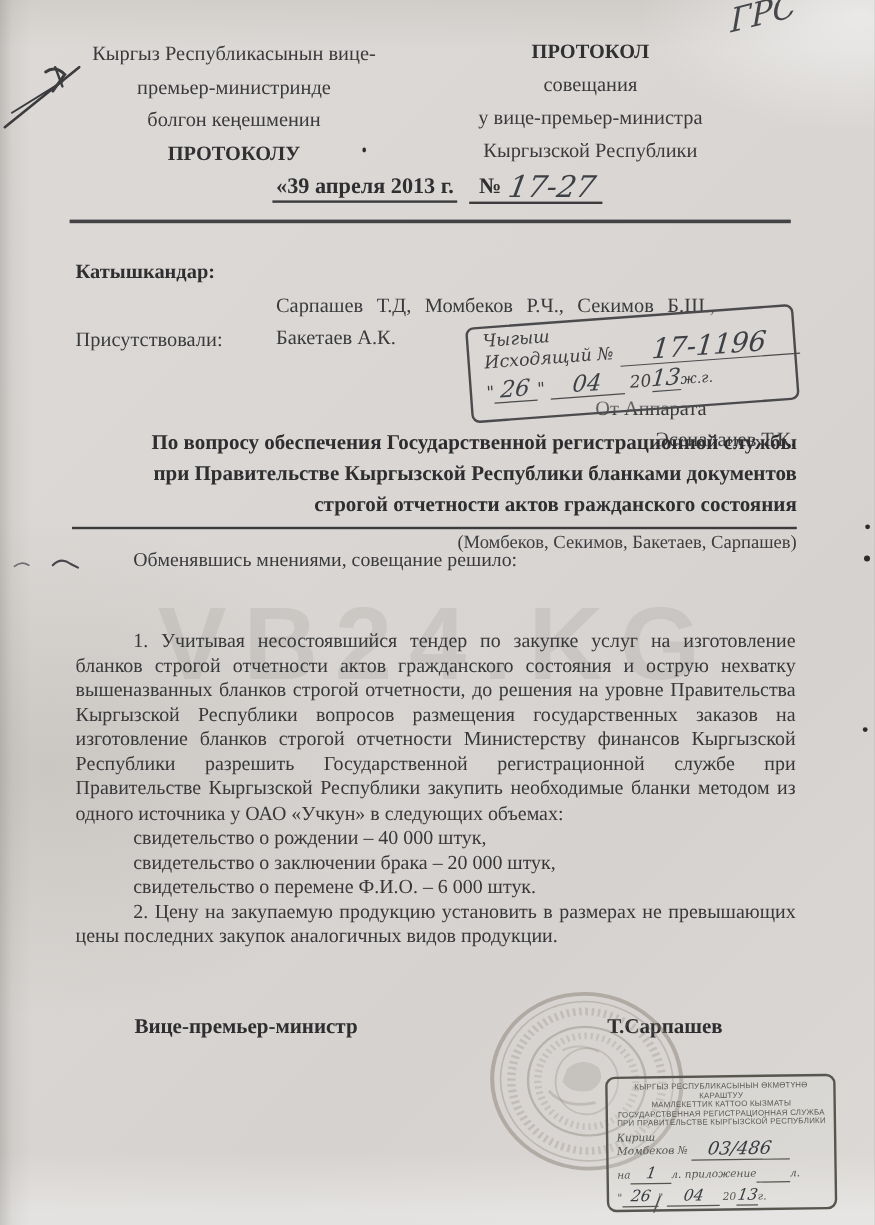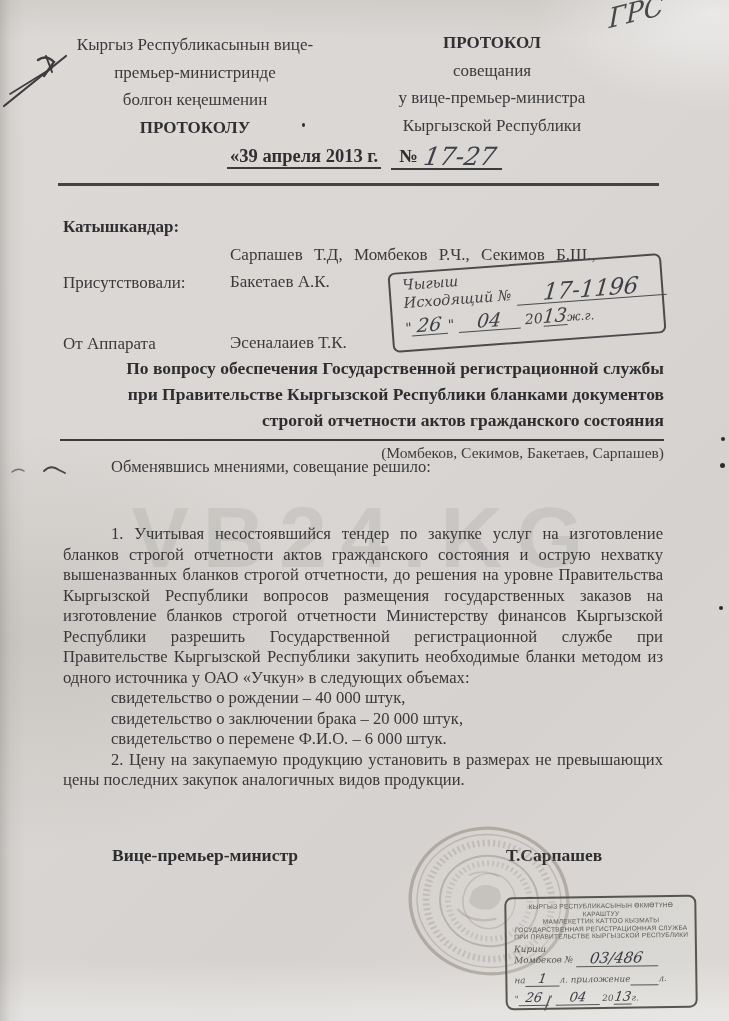--- a/index.html
+++ b/index.html
@@ -30,21 +30,21 @@
   .dateline .hand{font-size:25px;line-height:18px;vertical-align:-3px;margin-left:6px;}
   
   .rule{left:58px;top:183px;width:601px;height:2.6px;background:#434346;z-index:2;}
   
   .attendees{left:63px;top:217px;width:600px;font-size:17px;z-index:2;}
   .attendees .cap{font-weight:bold;color:#2f2f31;margin-bottom:4px;}
   .row{display:flex;align-items:flex-end;}
   .row .lbl{width:167px;flex:none;line-height:24px;}
   .row .val{flex:1;line-height:27px;}
   .wide{word-spacing:7px;}
-  .row2{margin-top:34px;}
+  .row2{margin-top:34px;flex-direction:column;}
   
   .stamp-out{
     left:390px;top:263px;width:274px;height:80px;
     border:2.5px solid #4b4b4d;border-radius:7px;
     transform:rotate(-4.2deg);z-index:3;
     padding:4px 10px 0 12px;box-sizing:border-box;
     font-family:"DejaVu Serif", serif;font-style:italic;color:#3f3f41;
     background:rgba(224,221,218,.25);
   }
   .stamp-out .t1{font-size:14.5px;line-height:15px;}

